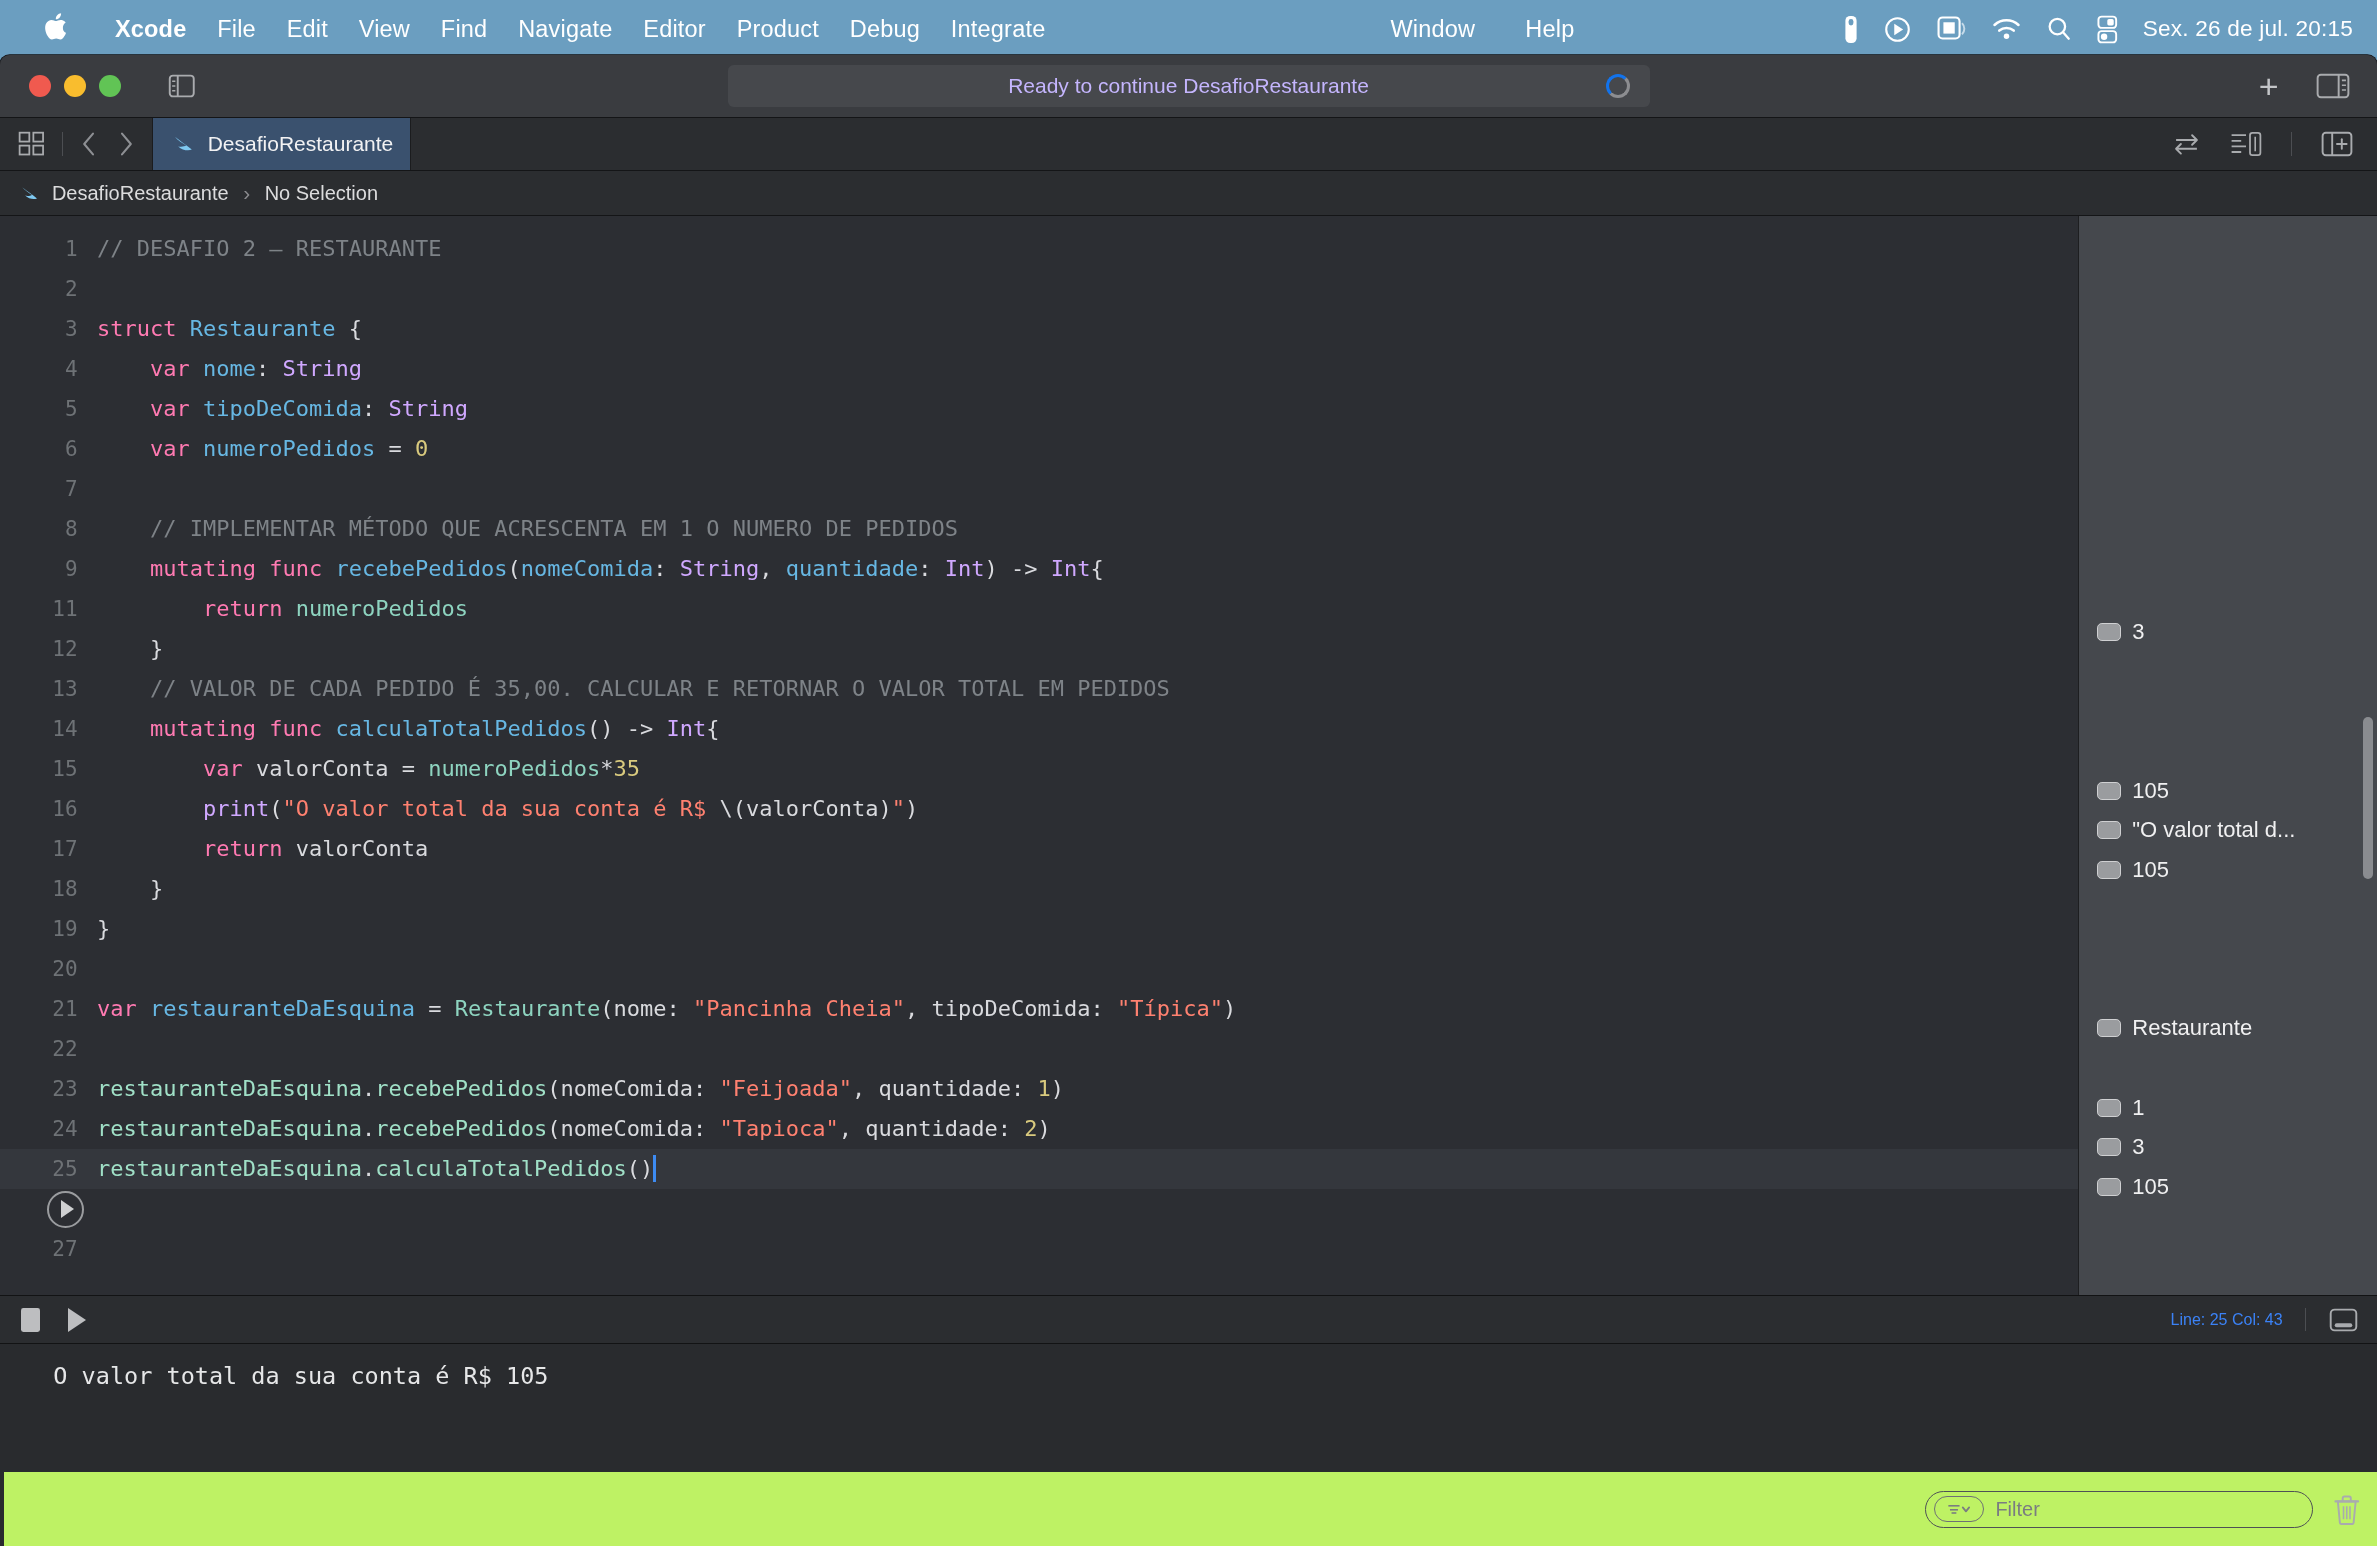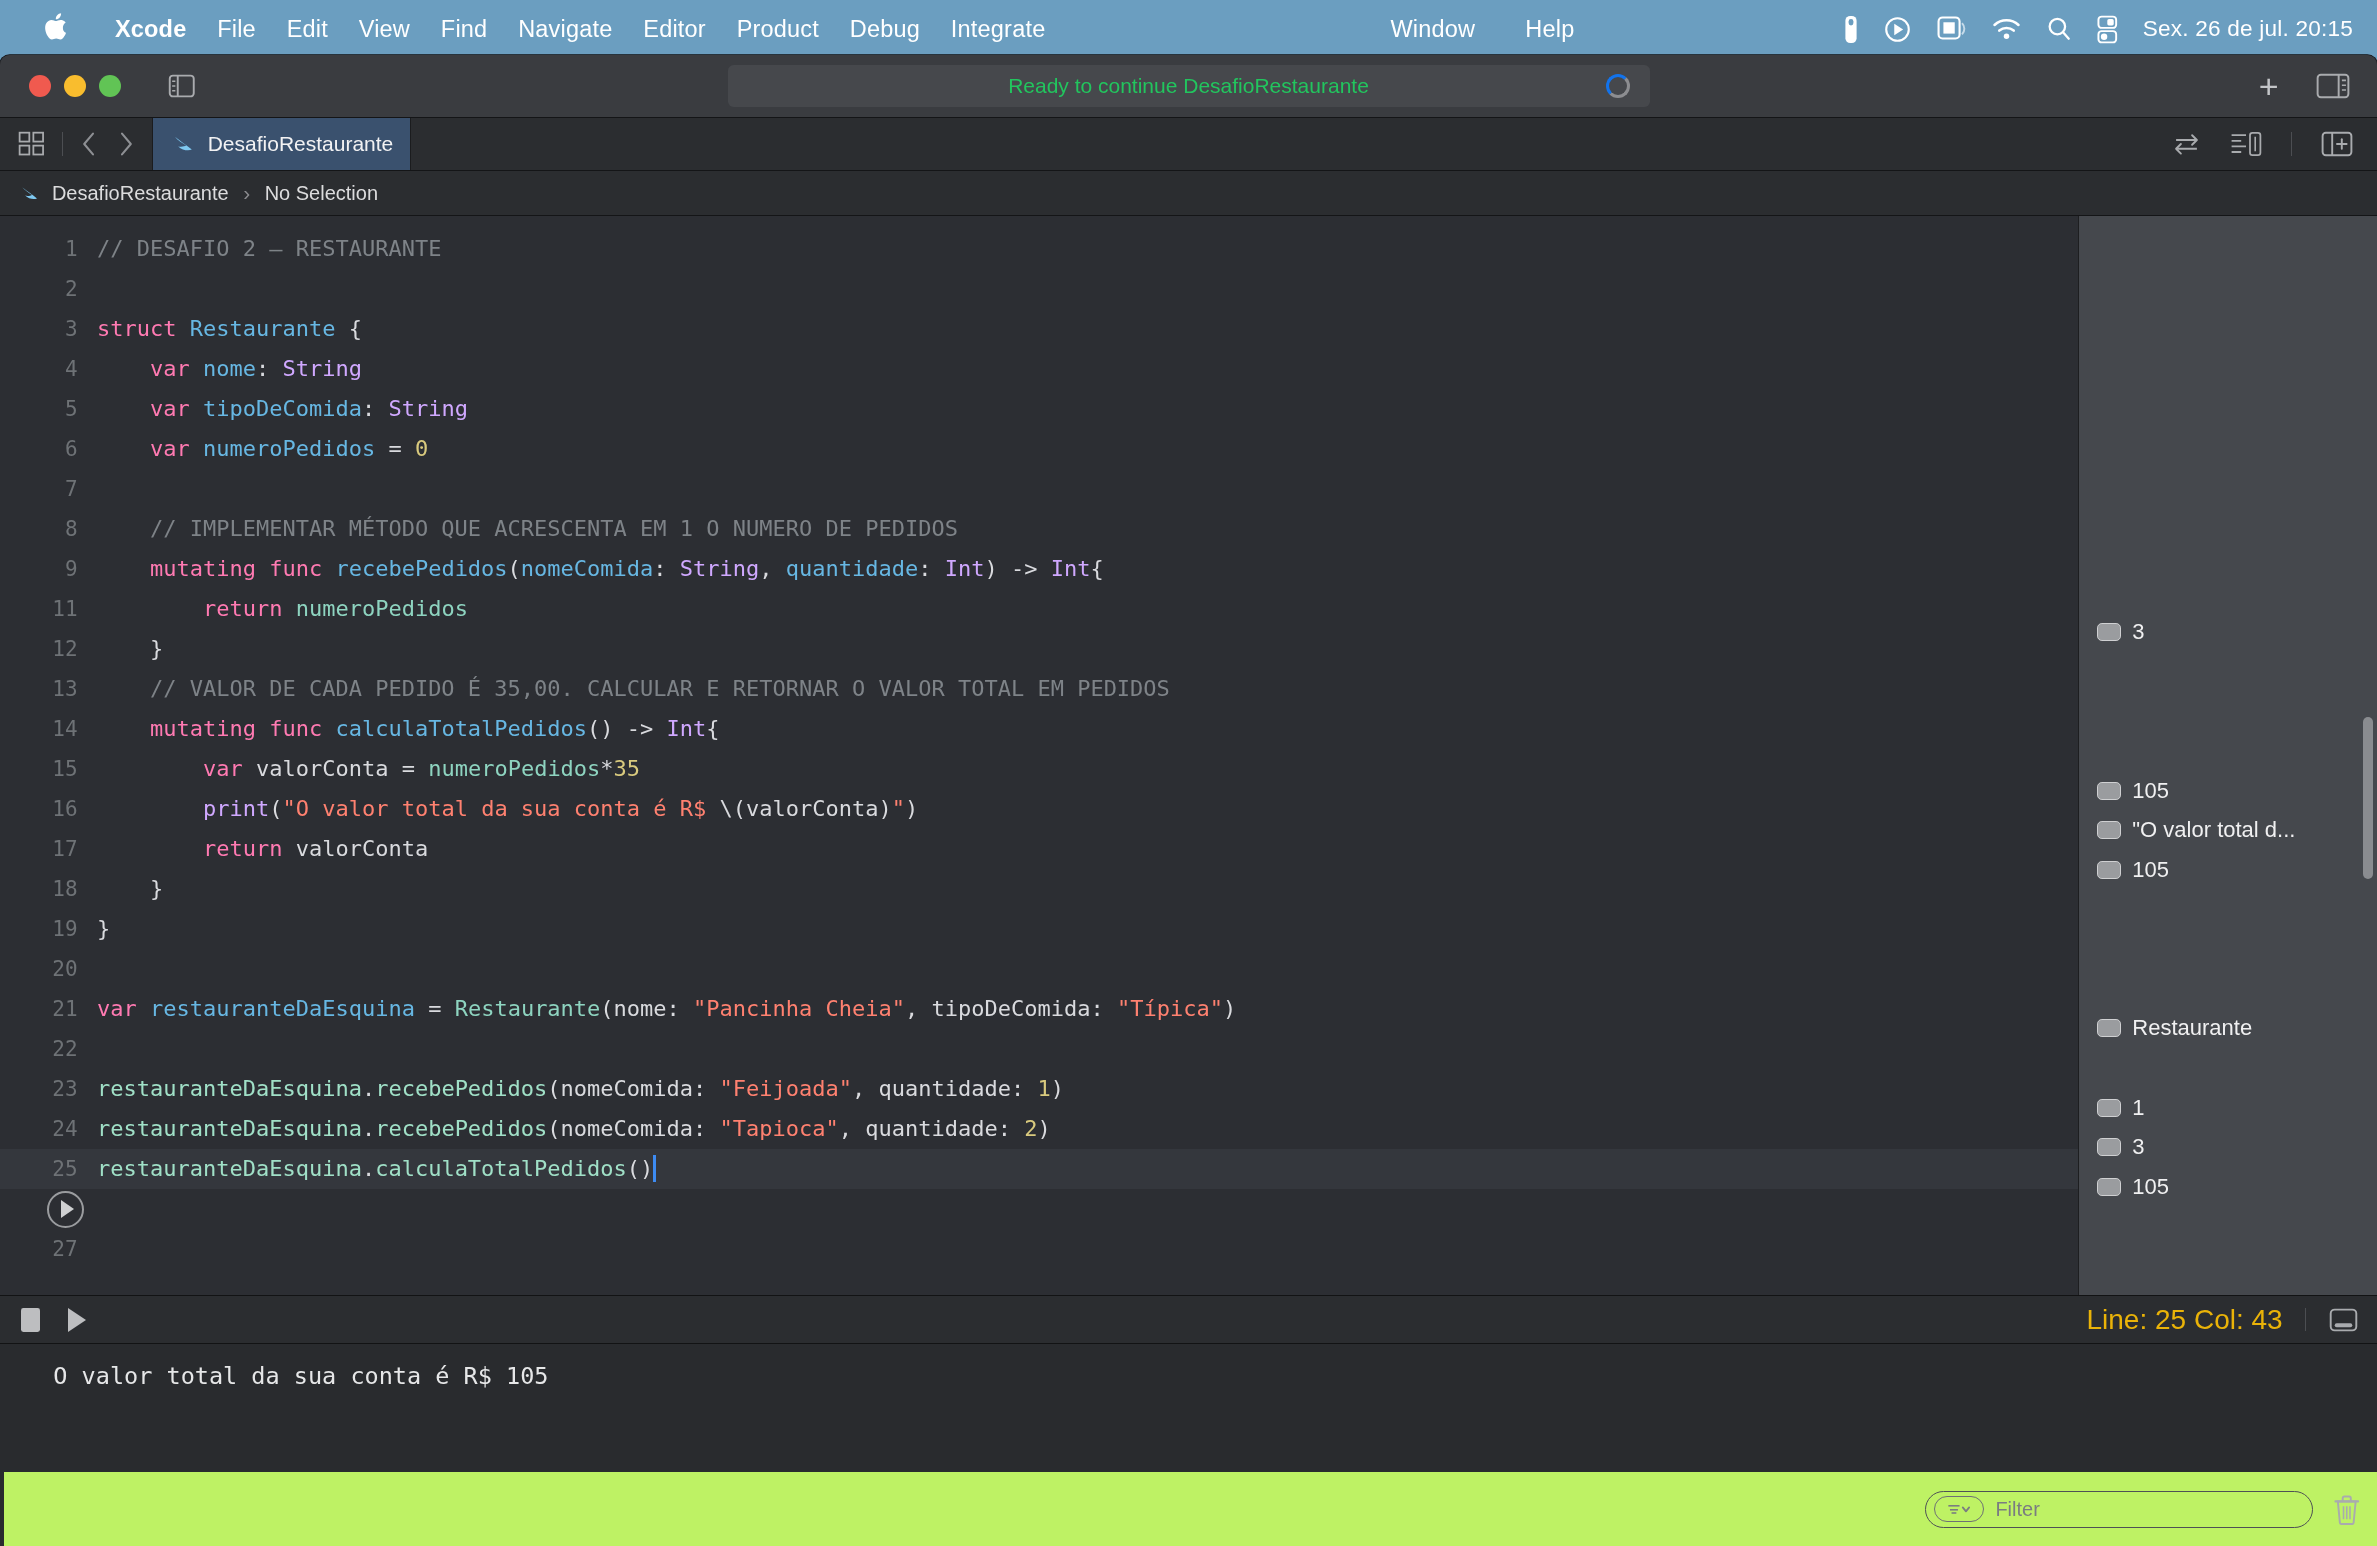--- a/index.html
+++ b/index.html
@@ -44,21 +44,21 @@
   }
   .traffic { display:flex; align-items:center; gap:13px; padding-left:29px; }
   .tl { width:22px; height:22px; border-radius:50%; }
   .tl.red{background:#f05a4f;} .tl.yellow{background:#f9bd2e;} .tl.green{background:#61c455;}
   .sidebar-toggle { margin-left:34px; }
   .status-pill {
     position:absolute; left:50%; transform:translateX(-50%);
     width:922px; height:42px;
     background:#46484c; border-radius:5.7px;
     display:flex; align-items:center; justify-content:center;
-    color:#22c55e; font-size:21px;
+    color:#c4b5fd; font-size:21px;
     position:absolute;
   }
   .spinner {
     position:absolute; right:19.4px; top:50%; transform:translateY(-50%);
     width:24px; height:24px; border-radius:50%;
     border:3.2px solid #8c8d90;
     border-top-color:#1273ec; border-left-color:#1273ec;
   }
   .toolbar-right { position:absolute; right:27.5px; display:flex; align-items:center; gap:37px; }
 
@@ -187,21 +187,21 @@
     height:49px; width:100%;
     background:#2b2d30;
     border-top:0.8px solid #121314;
     border-bottom:0.8px solid #121314;
     display:flex; align-items:center;
     padding-left:21px; gap:27.5px;
   }
   .db-stop { width:19.4px; height:24px; background:#bdbec0; border-radius:2.4px; }
   .db-play { width:0;height:0; border-left:18px solid #bdbec0; border-top:12px solid transparent; border-bottom:12px solid transparent; }
   .db-right { position:absolute; right:19.4px; display:flex; align-items:center; gap:22.6px; }
-  .linecol { color:#eab308; font-size:28px; white-space:nowrap; }
+  .linecol { color:#3b82f6; font-size:16px; white-space:nowrap; }
   .db-sep { width:0.8px; height:22.6px; background:#4c4e52; }
 
   
   .console {
     position:relative;
     height:auto; flex:1; width:100%;
     background:#292b2e;
   }
   .console-text {
     padding:18px 11.3px 0 11.3px;

